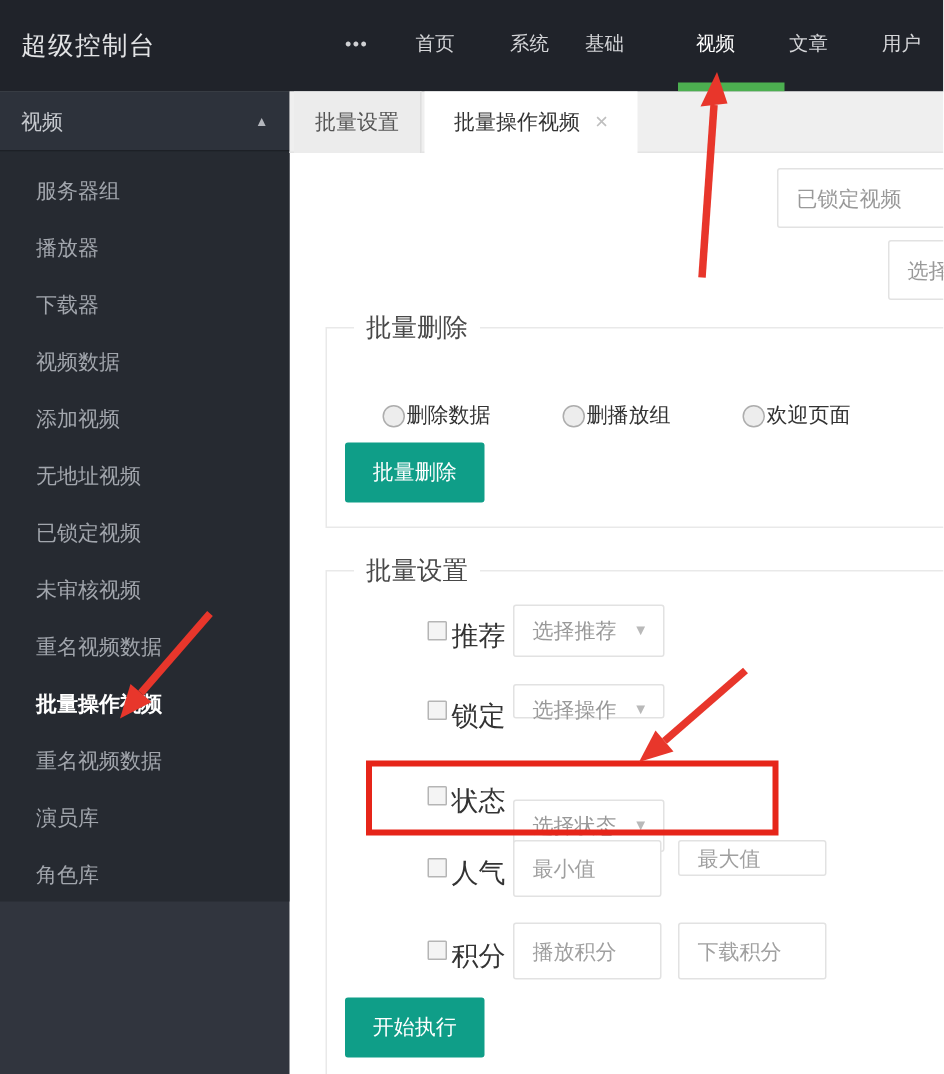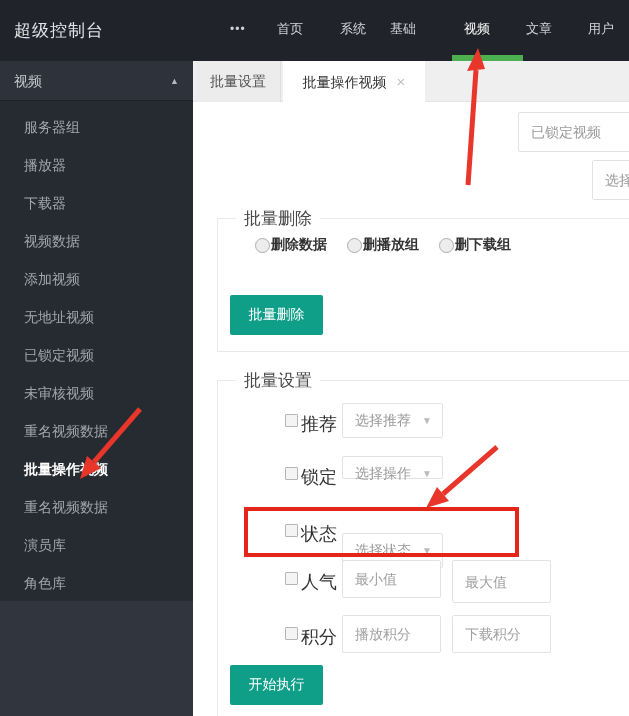--- a/index.html
+++ b/index.html
@@ -106,32 +106,32 @@
   <div class="select-box" style="left:518px; top:112px; width:150px; height:40px; line-height:38px;">
     <span class="sel-text">已锁定视频</span>
   </div>
   <div class="select-box" style="left:592px; top:160px; width:120px; height:40px; line-height:38px;">
     <span class="sel-text">选择</span>
   </div>
 
   <div class="fieldset" style="left:217px; top:218px; width:520px; height:134px;">
     <div class="legend">批量删除</div>
   </div>
-  <div class="radio-row" style="left:255px; top:236px; gap:20px;font-weight:bold;">
+  <div class="radio-row" style="left:255px; top:268px; gap:48px;">
     <div class="radio-group">
       <span class="radio-dot"></span>
       <span class="radio-label">删除数据</span>
     </div>
     <div class="radio-group">
       <span class="radio-dot"></span>
       <span class="radio-label">删播放组</span>
     </div>
     <div class="radio-group">
       <span class="radio-dot"></span>
-      <span class="radio-label">删下载组</span>
+      <span class="radio-label">欢迎页面</span>
     </div>
   </div>
   <button class="btn" style="left:230px; top:295px; background:#0f9e88;">批量删除</button>
 
   <div class="fieldset" style="left:217px; top:380px; width:520px; height:350px;">
     <div class="legend">批量设置</div>
   </div>
 
   <span class="checkbox" style="left:285px; top:414px;"></span>
   <span class="row-label" style="left:301px; top:412px;">推荐</span>
@@ -150,21 +150,21 @@
   <span class="checkbox" style="left:285px; top:524px;"></span>
   <span class="row-label" style="left:301px; top:522px;">状态</span>
   <div class="select-box" style="left:342px; top:513px; width:101px; height:35px; line-height:33px;margin-top:20px;">
     <span class="sel-text">选择状态</span>
     <span class="chevron" style="line-height:33px;">▼</span>
   </div>
 
   <span class="checkbox" style="left:285px; top:572px;"></span>
   <span class="row-label" style="left:301px; top:570px;">人气</span>
   <input class="txt-input" style="left: 342px; top: 560px; width: 99px; height: 38px;" placeholder="最小值">
-  <input class="txt-input" style="left: 452px; top: 560px; width: 99px; height: 43px;" placeholder="最大值">
+  <input class="txt-input" style="left: 452px; top: 560px; width: 99px; height: 24px;" placeholder="最大值">
 
   <span class="checkbox" style="left:285px; top:627px;"></span>
   <span class="row-label" style="left:301px; top:625px;">积分</span>
   <input class="txt-input" style="left: 342px; top: 615px; width: 99px; height: 38px;" placeholder="播放积分">
   <input class="txt-input" style="left: 452px; top: 615px; width: 99px; height: 38px;" placeholder="下载积分">
 
   <button class="btn" style="left:230px; top:665px; background:#0f9e88;">开始执行</button>
 
   <div class="red-box"></div>
   <svg class="anno-svg" viewBox="0 0 629 716">

